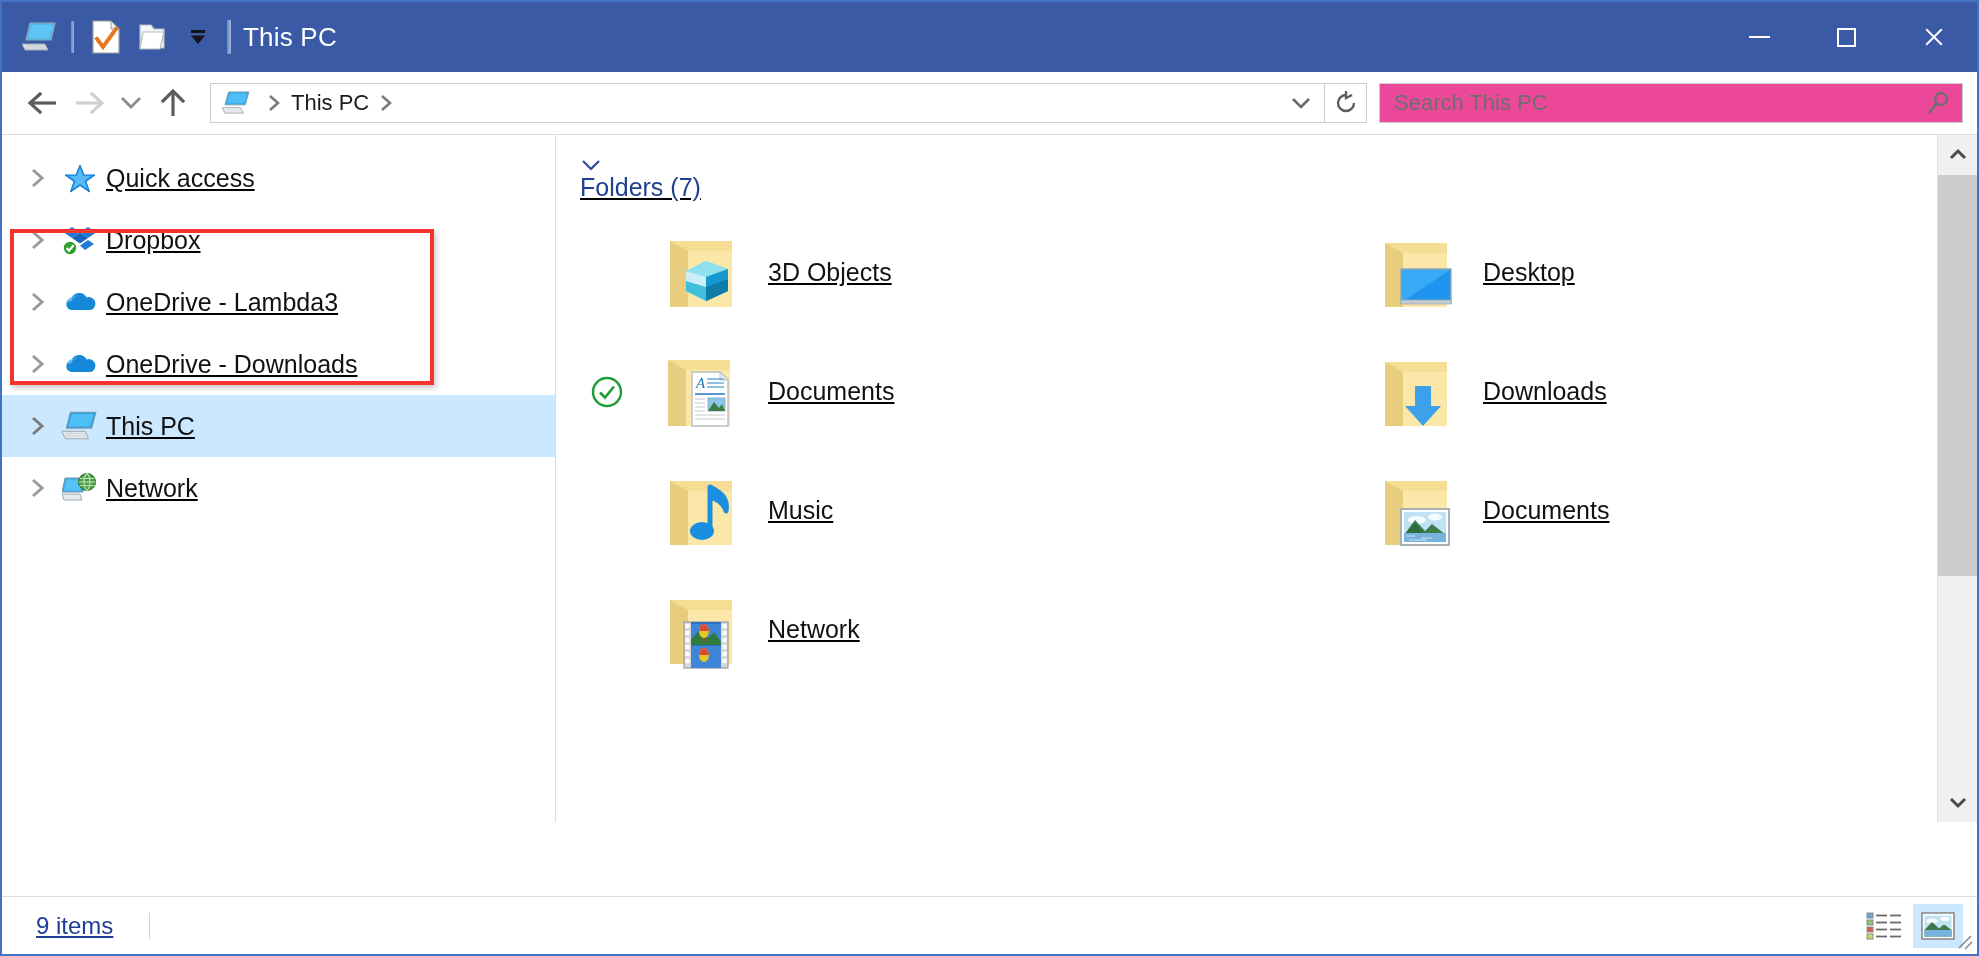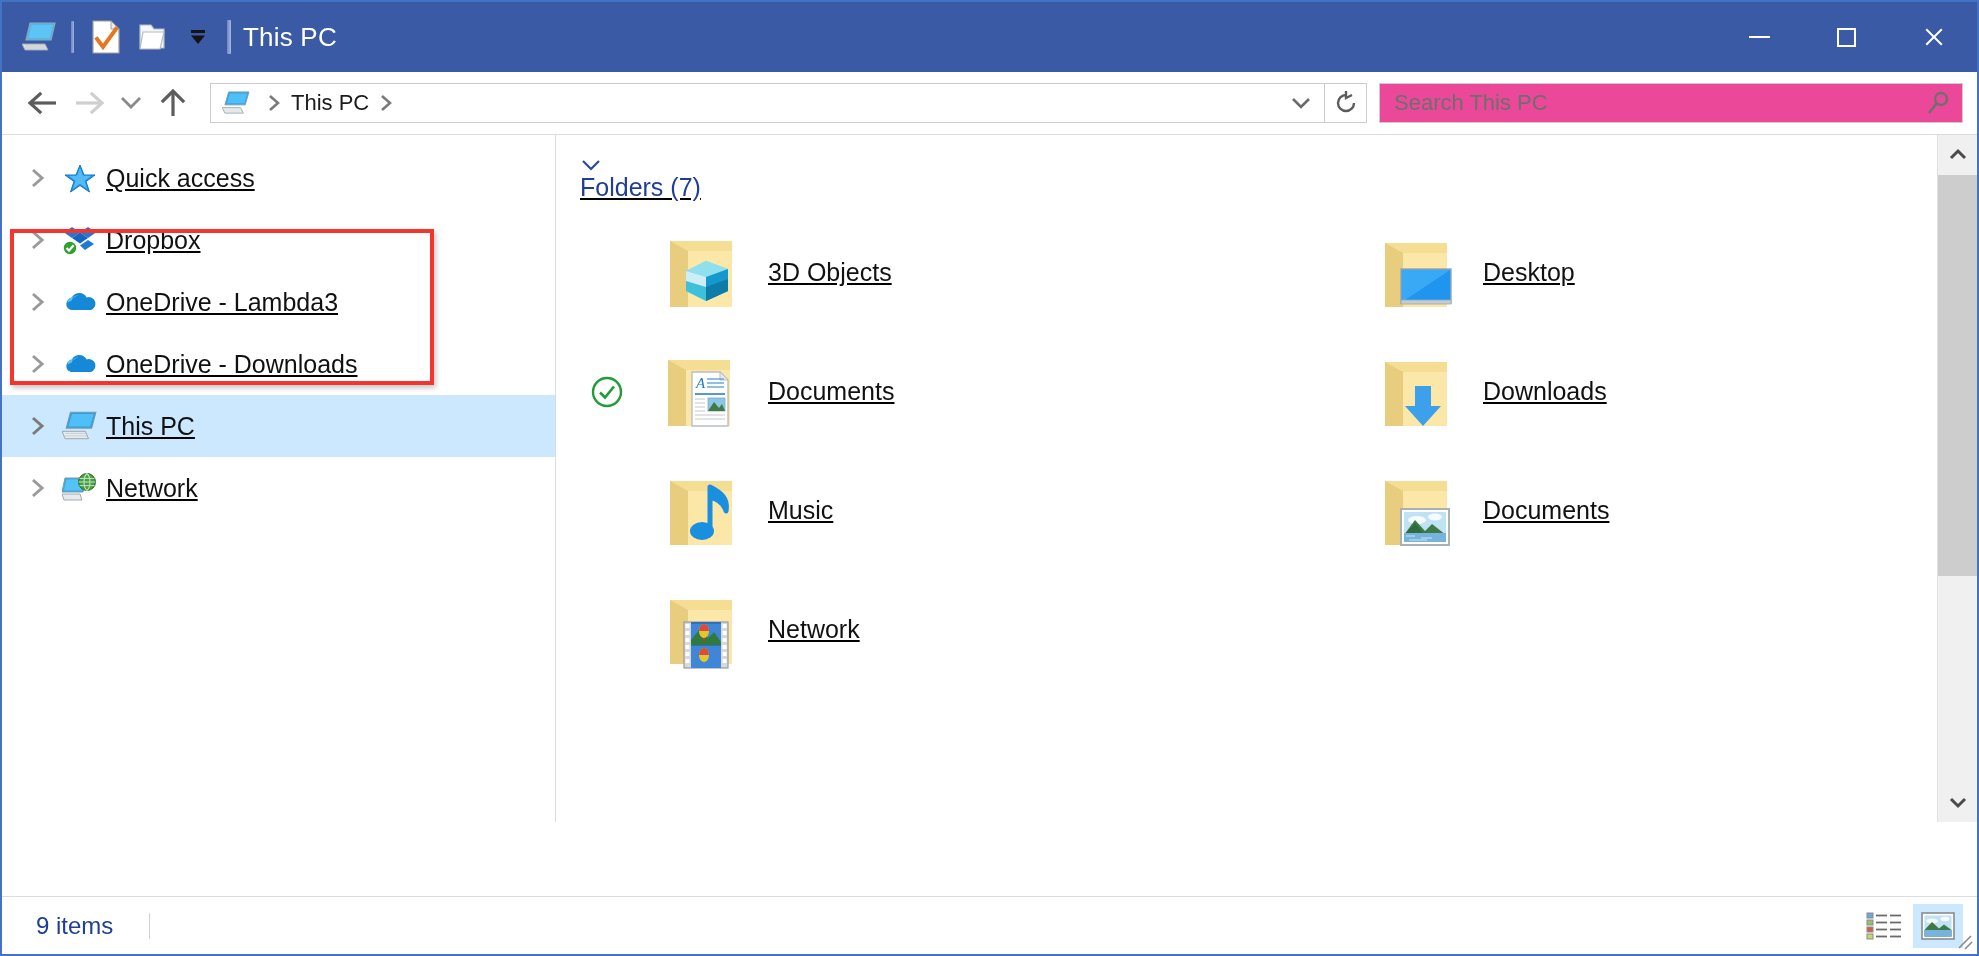--- a/index.html
+++ b/index.html
@@ -249,21 +249,21 @@
 
   
   #statusbar {
     position: absolute; left: 0; bottom: 0;
     width: 100%; height: 58px;
     background: #ffffff;
     border-top: 1px solid #dcdcdc;
     display: flex; align-items: center;
     padding: 0 14px 0 34px;
   }
-  #status-text { font-size: 24px; color: #1f3f94; white-space: nowrap; }
+  #status-text { font-size: 24px; color: #1f3f94; white-space: nowrap; text-decoration: underline; }
   #status-sep { width: 1px; height: 26px; background: #d0d0d0; margin-left: 36px; }
   #status-spacer { flex: 1 1 auto; }
   .viewbtn {
     width: 50px; height: 44px;
     display: flex; align-items: center; justify-content: center;
     margin-left: 4px;
   }
   .viewbtn.active { background: #cce8ff; }
 
   #resize-grip { position: absolute; right: 2px; bottom: 2px; width: 22px; height: 22px; }

